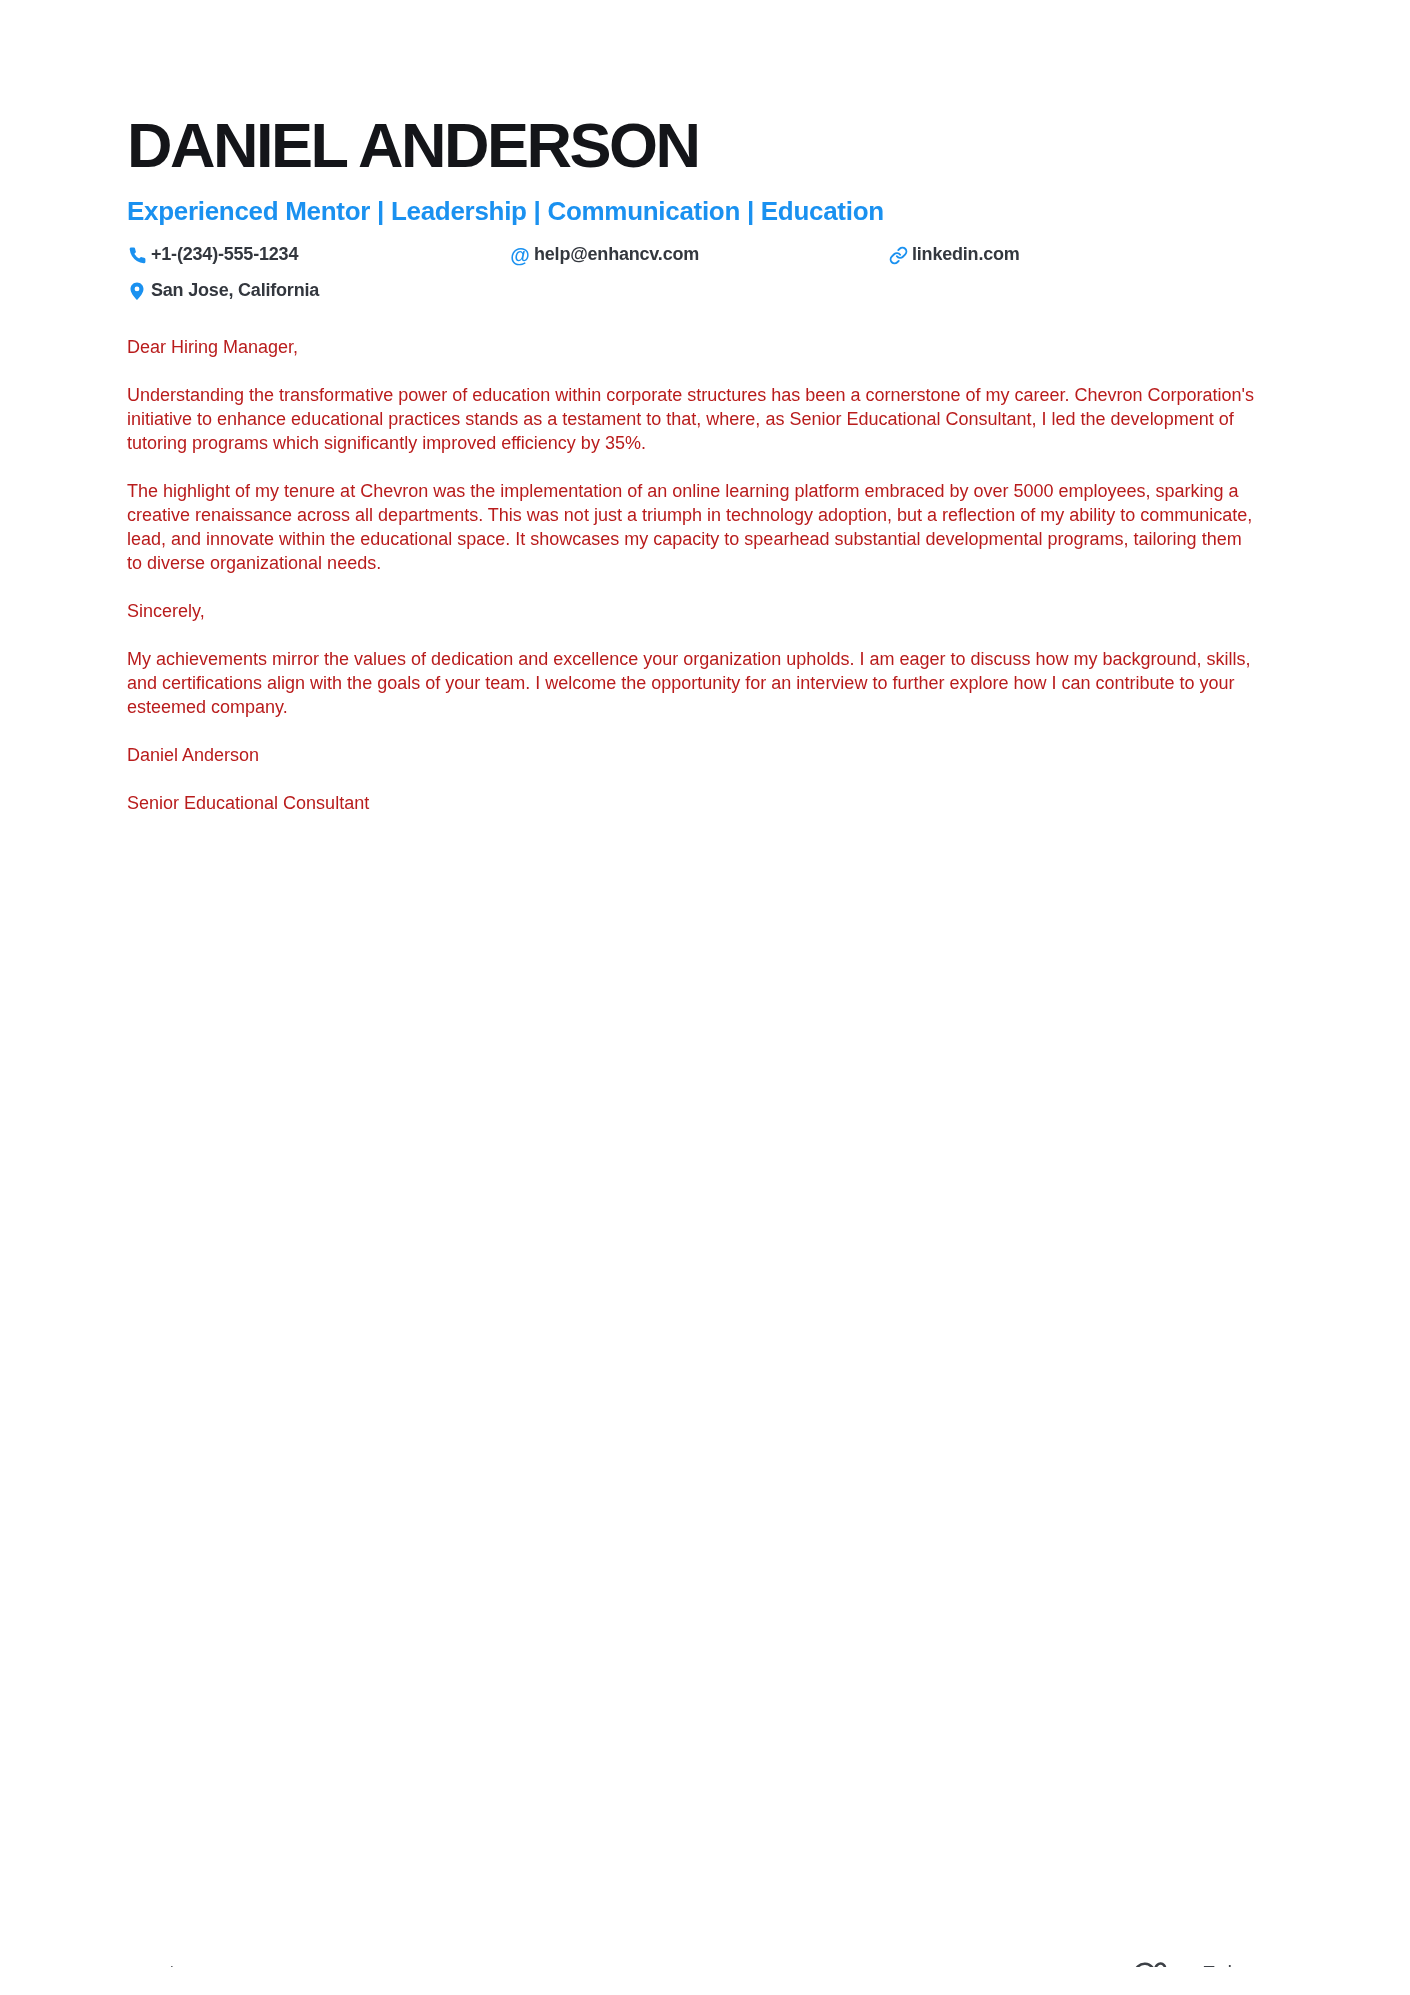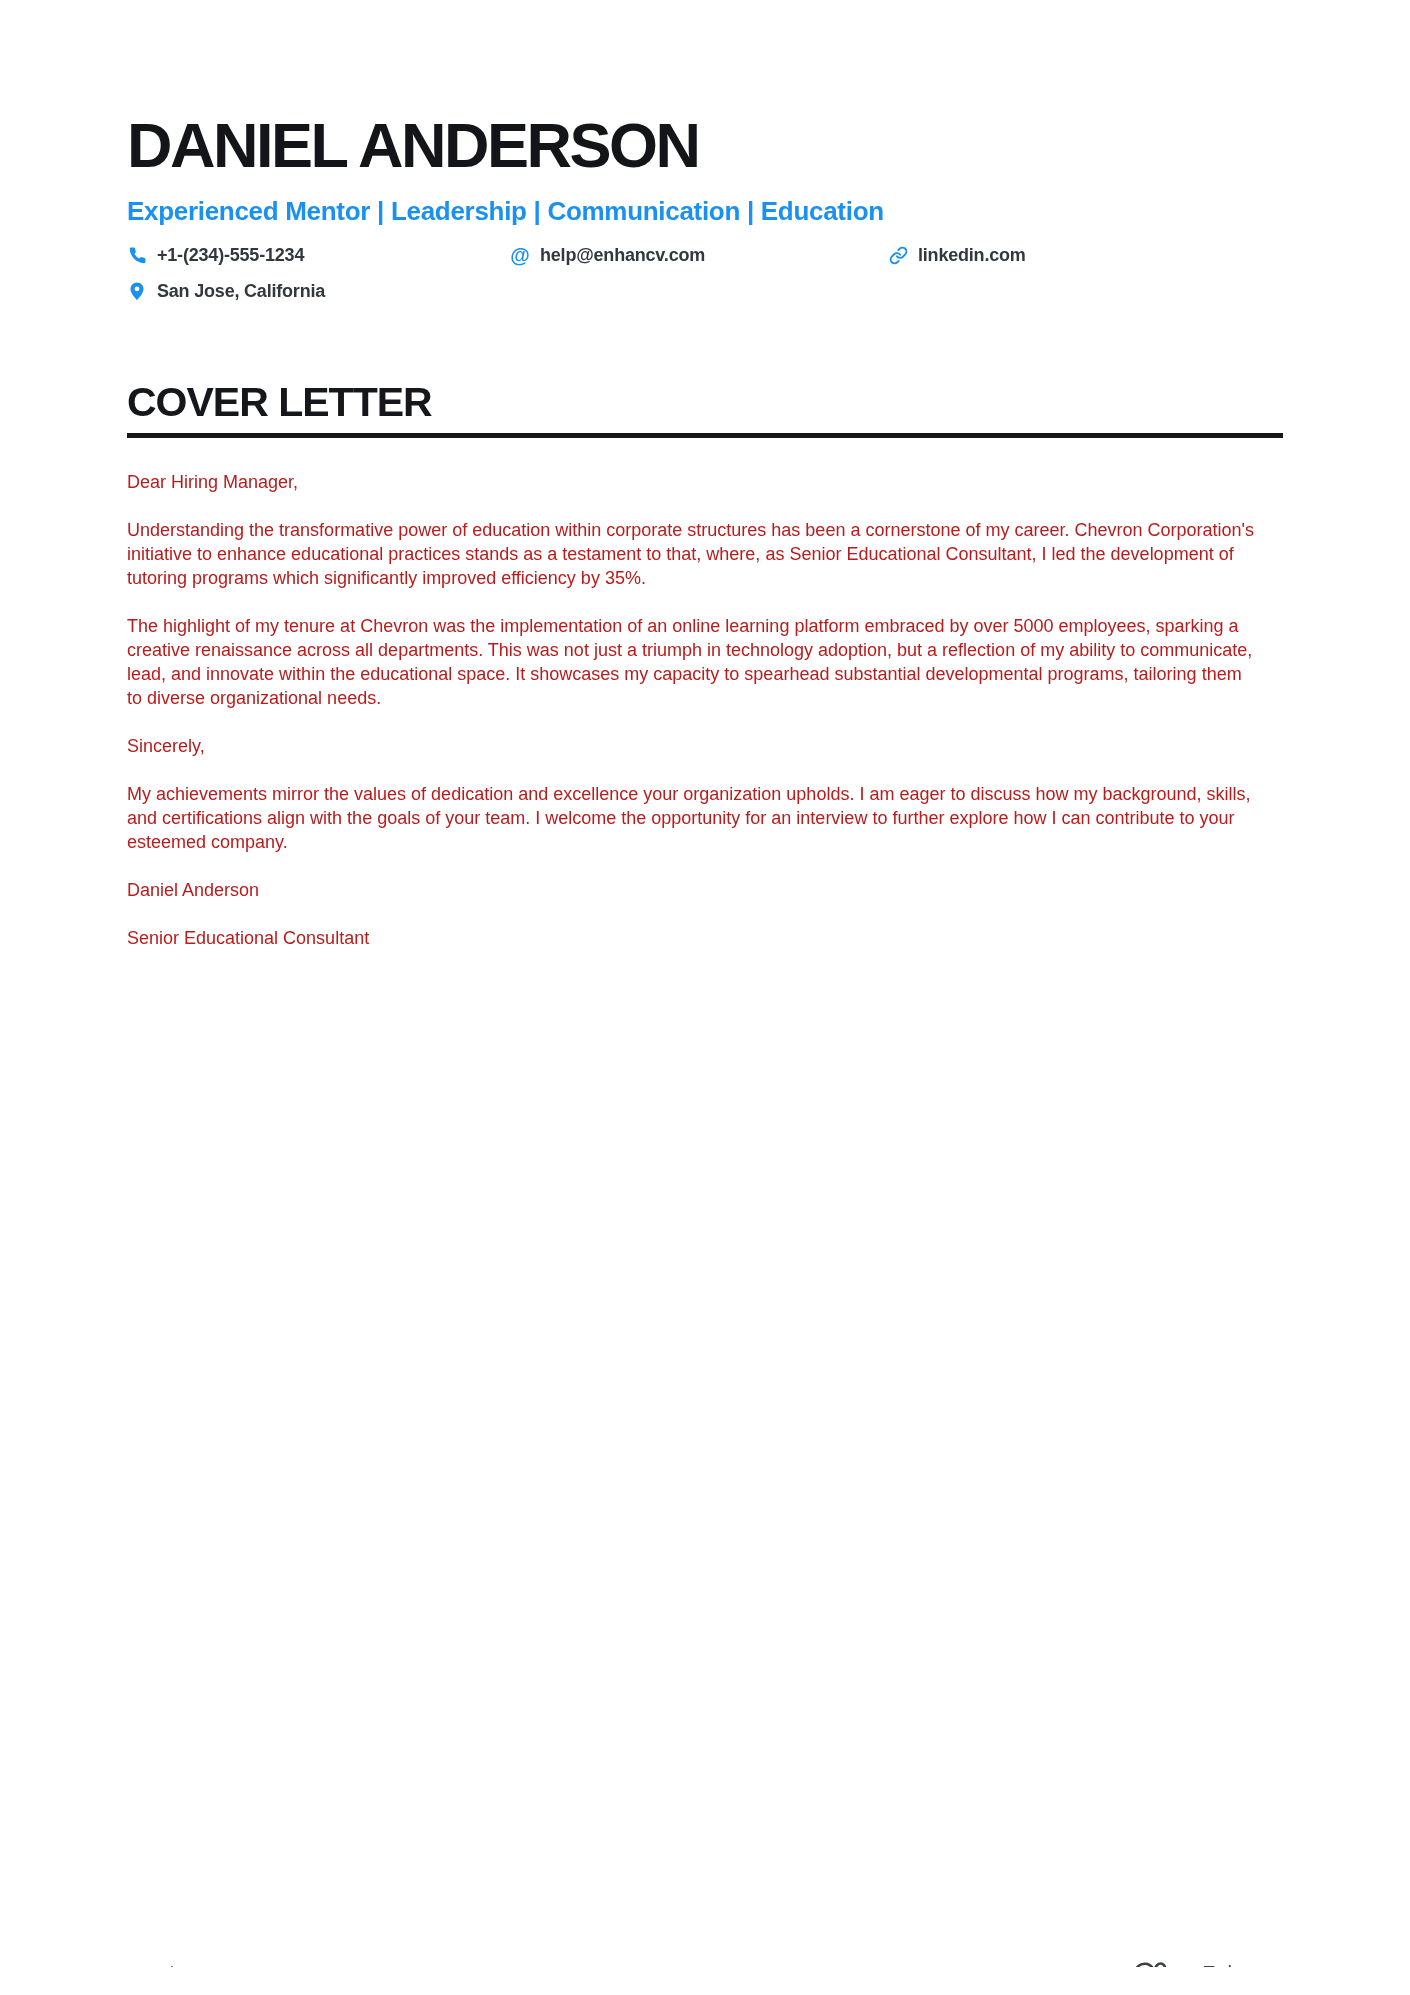--- a/index.html
+++ b/index.html
@@ -25,21 +25,21 @@
     margin-top: 16px;
     font-size: 26px;
     line-height: 36px;
     font-weight: 700;
     letter-spacing: -0.3px;
     color: #1a91f0;
   }
 
   .contact-row { display: flex; align-items: center; margin-top: 14px; height: 24px; }
   .contact-row.second { margin-top: 12px; }
-  .contact-item { display: flex; align-items: center; gap: 10px; }
+  .contact-item { display: flex; align-items: flex-start; gap: 4px; }
   .contact-item.c1 { width: 383px; }
   .contact-item.c2 { width: 378px; }
   .contact-text {
     font-size: 18px;
     font-weight: 700;
     letter-spacing: -0.2px;
     color: #33373e;
     white-space: nowrap;
   }
   .icon-box { display: flex; align-items: center; justify-content: center; width: 20px; height: 22px; }
@@ -125,23 +125,20 @@
       <div class="contact-item c1">
         <span class="icon-box">
           <svg width="20" height="20" viewBox="0 0 24 24" aria-hidden="true">
             <path fill-rule="evenodd" fill="#1a91f0" d="M12 1.8 C7.7 1.8 4.2 5.3 4.2 9.6 C4.2 15.5 12 22.8 12 22.8 C12 22.8 19.8 15.5 19.8 9.6 C19.8 5.3 16.3 1.8 12 1.8 Z M12 12.4 A 2.9 2.9 0 1 1 12 6.6 A 2.9 2.9 0 1 1 12 12.4 Z"></path>
           </svg>
         </span>
         <span class="contact-text">San Jose, California</span>
       </div>
     </div>
 
-    <div class="section-head">
-      <h2 class="section-title">COVER LETTER</h2>
-    </div>
 
     <div class="letter">
       <p>Dear Hiring Manager,</p>
       <p>Understanding the transformative power of education within corporate structures has been a cornerstone of my career. Chevron Corporation's initiative to enhance educational practices stands as a testament to that, where, as Senior Educational Consultant, I led the development of tutoring programs which significantly improved efficiency by 35%.</p>
       <p>The highlight of my tenure at Chevron was the implementation of an online learning platform embraced by over 5000 employees, sparking a creative renaissance across all departments. This was not just a triumph in technology adoption, but a reflection of my ability to communicate, lead, and innovate within the educational space. It showcases my capacity to spearhead substantial developmental programs, tailoring them to diverse organizational needs.</p>
       <p>Sincerely,</p>
       <p>My achievements mirror the values of dedication and excellence your organization upholds. I am eager to discuss how my background, skills, and certifications align with the goals of your team. I welcome the opportunity for an interview to further explore how I can contribute to your esteemed company.</p>
       <p>Daniel Anderson</p>
       <p>Senior Educational Consultant</p>
     </div>

